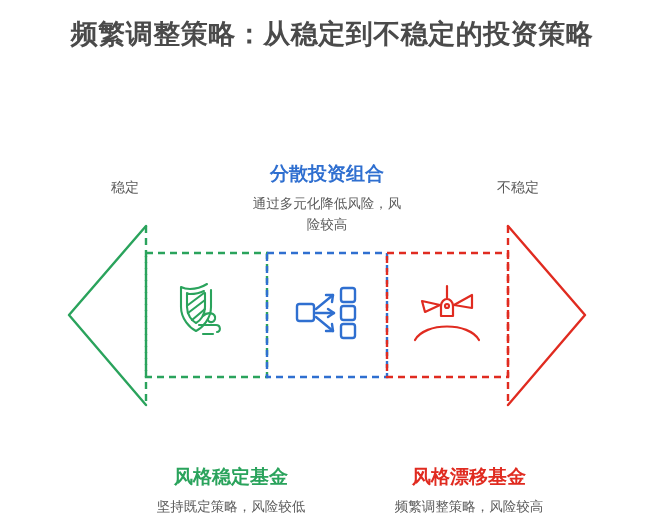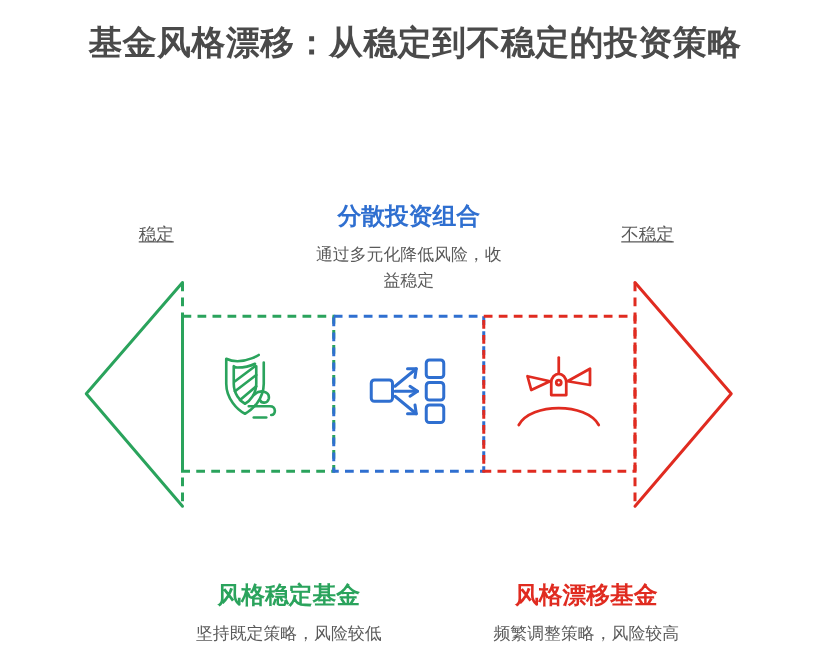--- a/index.html
+++ b/index.html
@@ -41,21 +41,20 @@
     left: 0;
     top: 0;
   }
 
   
   .axis-label {
     position: absolute;
     font-size: 14px;
     color: #5a5a5a;
     white-space: nowrap;
-    text-decoration: underline;
   }
   #axis-label-left  { left: 80px;  top: 179px; width: 90px;  text-align: center; }
   #axis-label-right { left: 463px; top: 179px; width: 110px; text-align: center; }
 
   .segment-caption {
     position: absolute;
     width: 230px;
     text-align: center;
     margin-top: 44px;
   }
@@ -91,21 +90,21 @@
   
   #caption-right {
     left: 354px;
     top: 421px;
   }
   #caption-right .caption-heading { color: #e02b20; }
 </style>
 </head>
 <body>
 
-<div id="page-title">基金风格漂移：从稳定到不稳定的投资策略</div>
+<div id="page-title">频繁调整策略：从稳定到不稳定的投资策略</div>
 
 <div id="diagram-stage">
 
   <svg id="diagram-svg" width="664" height="532" viewBox="0 0 664 532">
 
     <path d="M 146 226 L 69 315 L 146 405" fill="none" stroke="#2aa35c" stroke-width="2.4" stroke-linejoin="round" stroke-linecap="round"></path>
     <line x1="146" y1="226" x2="146" y2="405" stroke="#2aa35c" stroke-width="2.4" stroke-dasharray="7 5"></line>
 
     <rect x="146" y="253" width="121" height="124" fill="none" stroke="#2aa35c" stroke-width="2.4" stroke-dasharray="7 5"></rect>
 
@@ -173,21 +172,21 @@
 
       <path d="M 415 340 C 425 322 469 322 479 340"></path>
     </g>
   </svg>
 
   <div class="axis-label" id="axis-label-left">稳定</div>
   <div class="axis-label" id="axis-label-right">不稳定</div>
 
   <div class="segment-caption" id="caption-middle">
     <div class="caption-heading">分散投资组合</div>
-    <div class="caption-desc">通过多元化降低风险，收益稳定</div>
+    <div class="caption-desc">通过多元化降低风险，风险较高</div>
   </div>
 
   <div class="segment-caption" id="caption-left">
     <div class="caption-heading">风格稳定基金</div>
     <div class="caption-desc">坚持既定策略，风险较低</div>
   </div>
 
   <div class="segment-caption" id="caption-right">
     <div class="caption-heading">风格漂移基金</div>
     <div class="caption-desc">频繁调整策略，风险较高</div>

